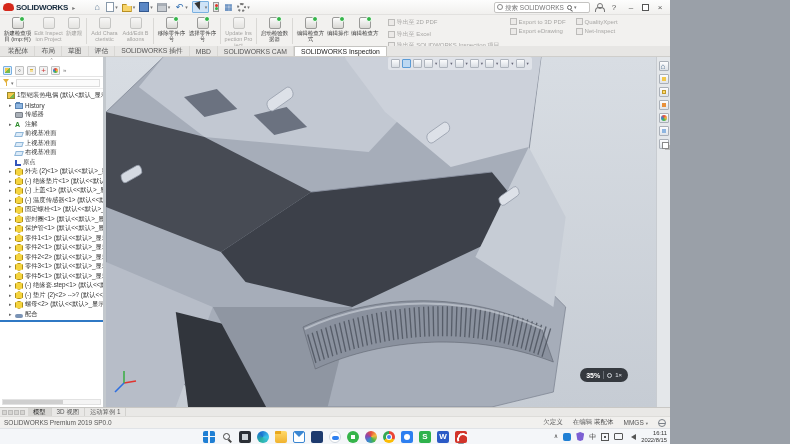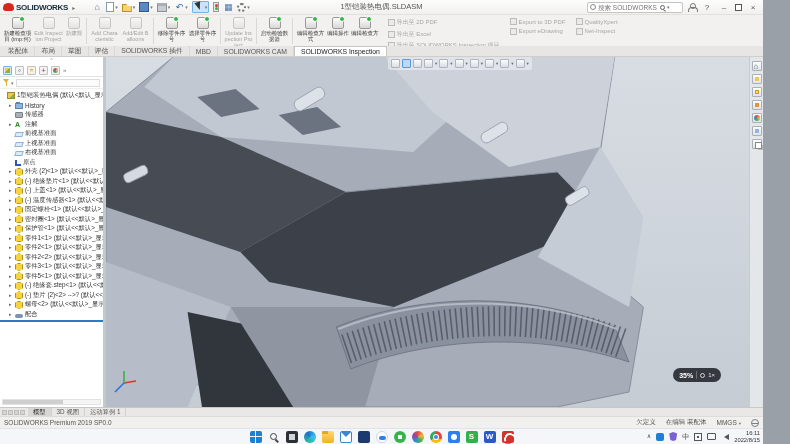--- a/index.html
+++ b/index.html
@@ -1,17 +1,17 @@
 <!DOCTYPE html>
 <html><head>
 <meta charset="utf-8">
 <style>
   html,body{margin:0;padding:0;background:#9aa0a8;}
   *{box-sizing:border-box;}
-  #app{position:relative;width:763px;height:444px;background:#fff;overflow:hidden;
+  #app{position:relative;width:670px;height:444px;background:#fff;overflow:hidden;
        font-family:"Liberation Sans","DejaVu Sans",sans-serif;font-size:8px;color:#333;}
 
   
   .titlebar{position:absolute;left:0;top:0;right:0;height:15px;background:linear-gradient(#fdfdfd,#f1f0ee);
             border-bottom:1px solid #e2e1df;display:flex;align-items:center;z-index:9;}
   .brand{display:flex;align-items:center;gap:2px;padding:0 3px;height:100%;}
   .logo-swoosh{width:11px;height:8px;background:#d5281b;border-radius:60% 60% 45% 45%/70% 70% 35% 35%;}
   .brand-text{font-weight:bold;font-size:8px;color:#15293c;letter-spacing:-.3px;}
   .flyout{font-size:6px;color:#777;margin-left:2px;}
   .doc-title{position:absolute;left:200px;right:200px;text-align:center;font-size:7.5px;color:#555;
@@ -258,21 +258,20 @@
         <span class="qat-item" data-name="quick-access-button">
           <span class="qat-ico" data-name="file-properties-icon"></span>
 
         </span>
 
         <span class="qat-item" data-name="quick-access-button">
           <span class="qat-ico" data-name="options-gear-icon"></span>
           <span class="qat-dd" data-name="dropdown-arrow-icon">▾</span>
         </span>
       </div>
-    <div class="doc-title" data-name="document-title">1型铠装热电偶.SLDASM</div>
     <div class="tb-right" data-name="titlebar-right-controls">
       <div class="search-box" data-name="help-search-box">
         <span class="search-info-icon" data-name="help-info-icon"></span>
         <input class="search-input" data-name="search-input" placeholder="搜索 SOLIDWORKS 帮助" style="">
         <span class="search-mag-icon" data-name="search-icon"></span>
         <span class="search-dd" data-name="search-dropdown-icon">▾</span>
       </div>
       <span class="user-icon" data-name="login-user-icon"></span>
       <span class="winbtn" data-name="help-button">?</span>
       <span class="winbtn" data-name="minimize-button">–</span>

